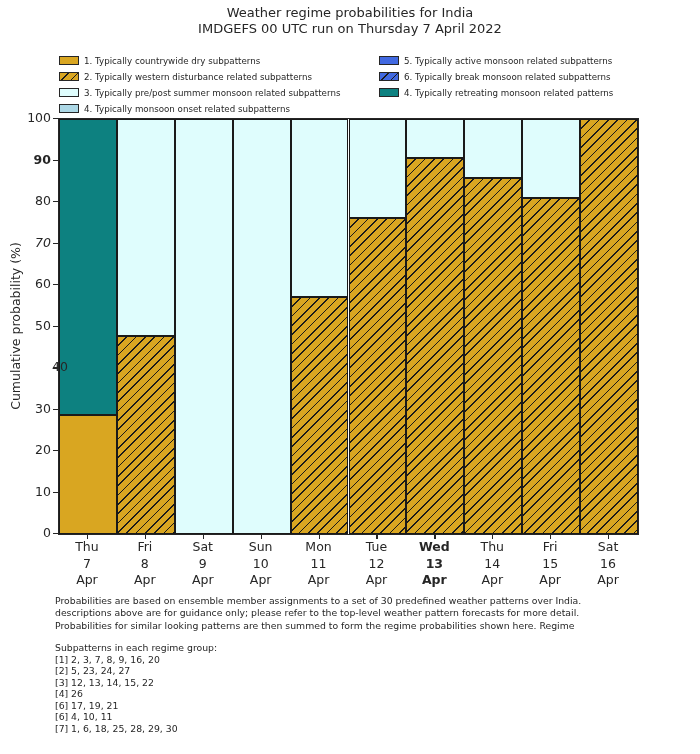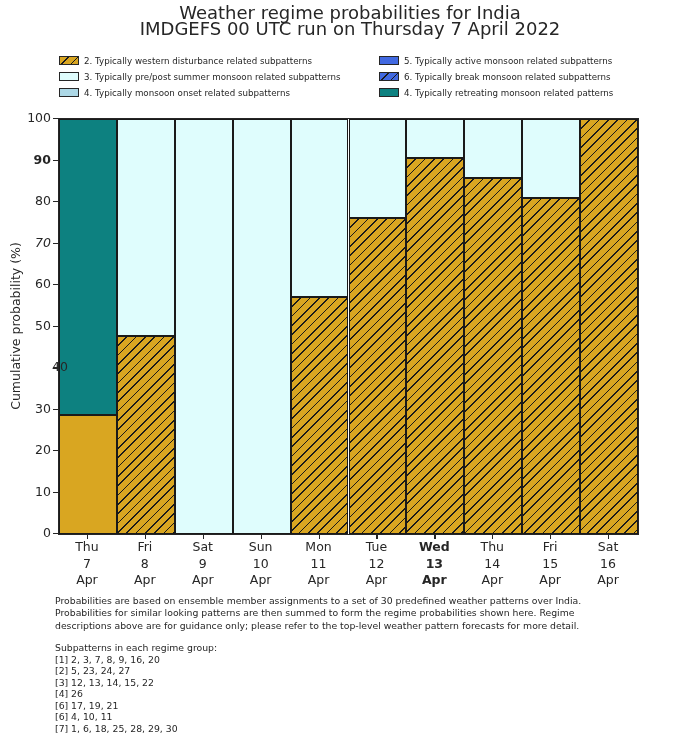--- a/index.html
+++ b/index.html
@@ -1,20 +1,20 @@
 <!DOCTYPE html>
 <html><head>
 <meta charset="utf-8">
 <style>
   html,body { margin:0; padding:0; background:#fff; }
   .page { position:relative; width:700px; height:754px; background:#ffffff;
           font-family:"DejaVu Sans", sans-serif; color:#262626; overflow:hidden; }
 
   .titles { position:absolute; top:5px; left:0; width:100%; text-align:center;
-            font-size:18px; line-height:16px; }
+            font-size:13px; line-height:16px; }
 
   .legend-col { position:absolute; top:53px; }
   #legend-left  { left:59px; }
   #legend-right { left:379px; }
   .legend-row { display:flex; align-items:center; height:15.9px; gap:5px; }
   .swatch { width:20px; height:9px; border:1px solid #262626; box-sizing:border-box; flex:none; }
   .legend-label { font-size:8.7px; white-space:nowrap; }
 
   #plot { position:absolute; left:58px; top:118px; width:579px; height:415px;
           border:1px solid #262626; }
@@ -38,20 +38,24 @@
 <body>
 
 <div class="page">
 
   <div class="titles">
     <div>Weather regime probabilities for India</div>
     <div>IMDGEFS 00 UTC run on Thursday 7 April 2022</div>
   </div>
 
   <div id="legend-left" class="legend-col">
+      <div class="legend-row">
+        <span class="swatch" style="background-color: rgb(217, 166, 33);"></span>
+        <span class="legend-label">1. Typically countrywide dry subpatterns</span>
+      </div>
       <div class="legend-row">
         <span class="swatch hatch" style="background-color: rgb(217, 166, 33);"></span>
         <span class="legend-label">2. Typically western disturbance related subpatterns</span>
       </div>
       <div class="legend-row">
         <span class="swatch" style="background-color: rgb(223, 253, 253);"></span>
         <span class="legend-label">3. Typically pre/post summer monsoon related subpatterns</span>
       </div>
       <div class="legend-row">
         <span class="swatch" style="background-color: rgb(173, 216, 230);"></span>
@@ -174,22 +178,22 @@
       <div class="xtick-mark" style="left: 608.05px; top: 535px;"></div>
       <div class="xtick-label" style="left: 576.05px; top: 539px;">
         <div>Sat</div>
         <div>16</div>
         <div>Apr</div>
       </div>
     </div>
 
   <div id="footnote">
       <div>Probabilities are based on ensemble member assignments to a set of 30 predefined weather patterns over India.</div>
+      <div>descriptions above are for guidance only; please refer to the top-level weather pattern forecasts for more detail.</div>
       <div>Probabilities for similar looking patterns are then summed to form the regime probabilities shown here. Regime</div>
-      <div>descriptions above are for guidance only; please refer to the top-level weather pattern forecasts for more detail.</div>
     </div>
 
   <div id="subpatterns">
     <div>Subpatterns in each regime group:</div>
     <div id="subpattern-lines">
         <div>[1] 2, 3, 7, 8, 9, 16, 20</div>
         <div>[2] 5, 23, 24, 27</div>
         <div>[3] 12, 13, 14, 15, 22</div>
         <div>[4] 26</div>
         <div>[6] 17, 19, 21</div>

